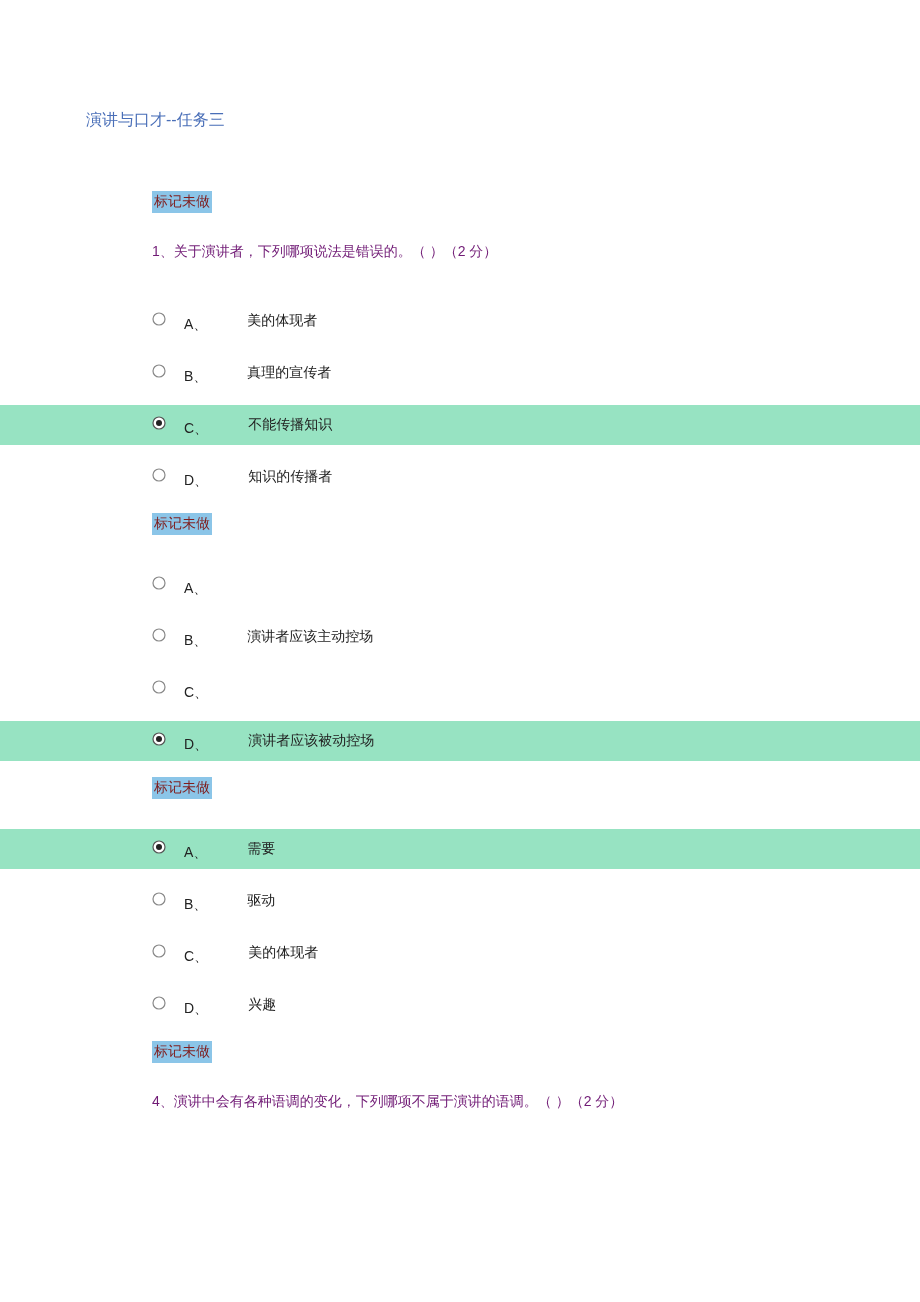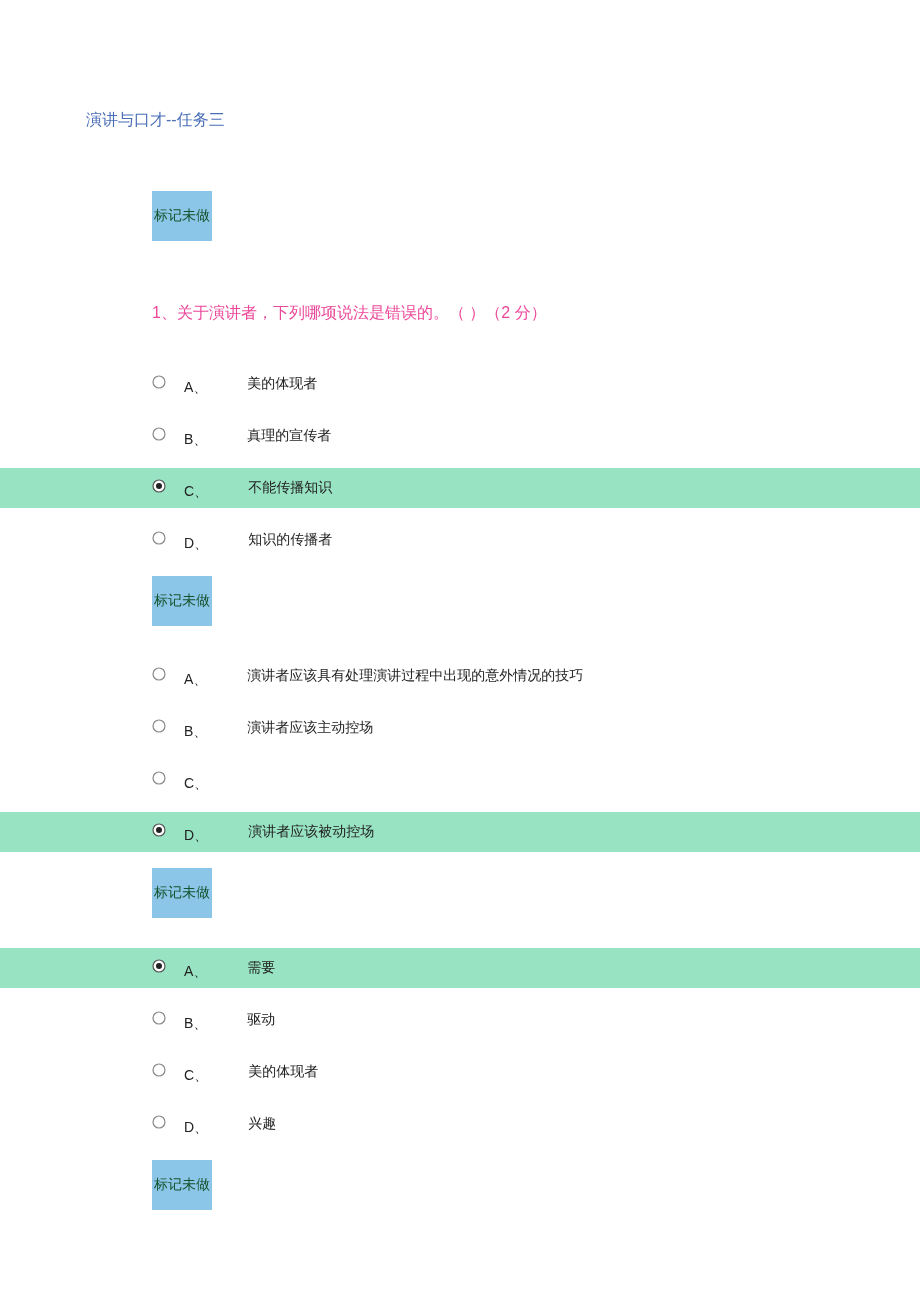--- a/index.html
+++ b/index.html
@@ -15,31 +15,30 @@
       padding-left: 86px;
       margin-bottom: 40px;
     }
     .content-area {
       padding-left: 152px;
       padding-right: 30px;
     }
     .marker {
       display: inline-block;
       background: #8bc5e8;
-      color: #14532d;
-      font-size: 14px;
-      padding: 16px 2px;
+      color: #7f1d1d;
+      font-size: 14px;
+      padding: 2px 2px;
       margin-top: 20px;
       margin-bottom: 30px;
     }
     .question-text {
-      font-size: 16px;
-      color: #ec4899;
+      font-size: 14px;
+      color: #701a75;
       margin-bottom: 40px;
-      margin-top: 32px;
     }
     .options-block {
       margin-left: -5px;
     }
     .option-row {
       display: flex;
       align-items: center;
       height: 40px;
       margin-bottom: 12px;
       padding-left: 5px;
@@ -123,21 +122,20 @@
       </div>
     </div><div class="marker q-separator">标记未做</div><div class="question-block">
       <div class="options-block">
         <div class="option-row">
           <span class="radio-icon">
             <svg viewBox="0 0 14 14">
               <circle cx="7" cy="7" r="6" fill="#fff" stroke="#888" stroke-width="1.2"></circle>
             </svg>
           </span>
           <span class="opt-letter">A、</span>
-          <span class="opt-text">演讲者应该具有处理演讲过程中出现的意外情况的技巧</span>
         </div>
         <div class="option-row">
           <span class="radio-icon">
             <svg viewBox="0 0 14 14">
               <circle cx="7" cy="7" r="6" fill="#fff" stroke="#888" stroke-width="1.2"></circle>
             </svg>
           </span>
           <span class="opt-letter">B、</span>
           <span class="opt-text">演讲者应该主动控场</span>
         </div>
@@ -193,13 +191,15 @@
         <div class="option-row">
           <span class="radio-icon">
             <svg viewBox="0 0 14 14">
               <circle cx="7" cy="7" r="6" fill="#fff" stroke="#888" stroke-width="1.2"></circle>
             </svg>
           </span>
           <span class="opt-letter">D、</span>
           <span class="opt-text">兴趣</span>
         </div>
       </div>
-    </div><div class="marker q-separator">标记未做</div></div>
+    </div><div class="marker q-separator">标记未做</div><div class="question-block">
+      <div class="question-text">4、演讲中会有各种语调的变化，下列哪项不属于演讲的语调。（  ）（2 分）</div>
+    </div></div>
 
 </body></html>

